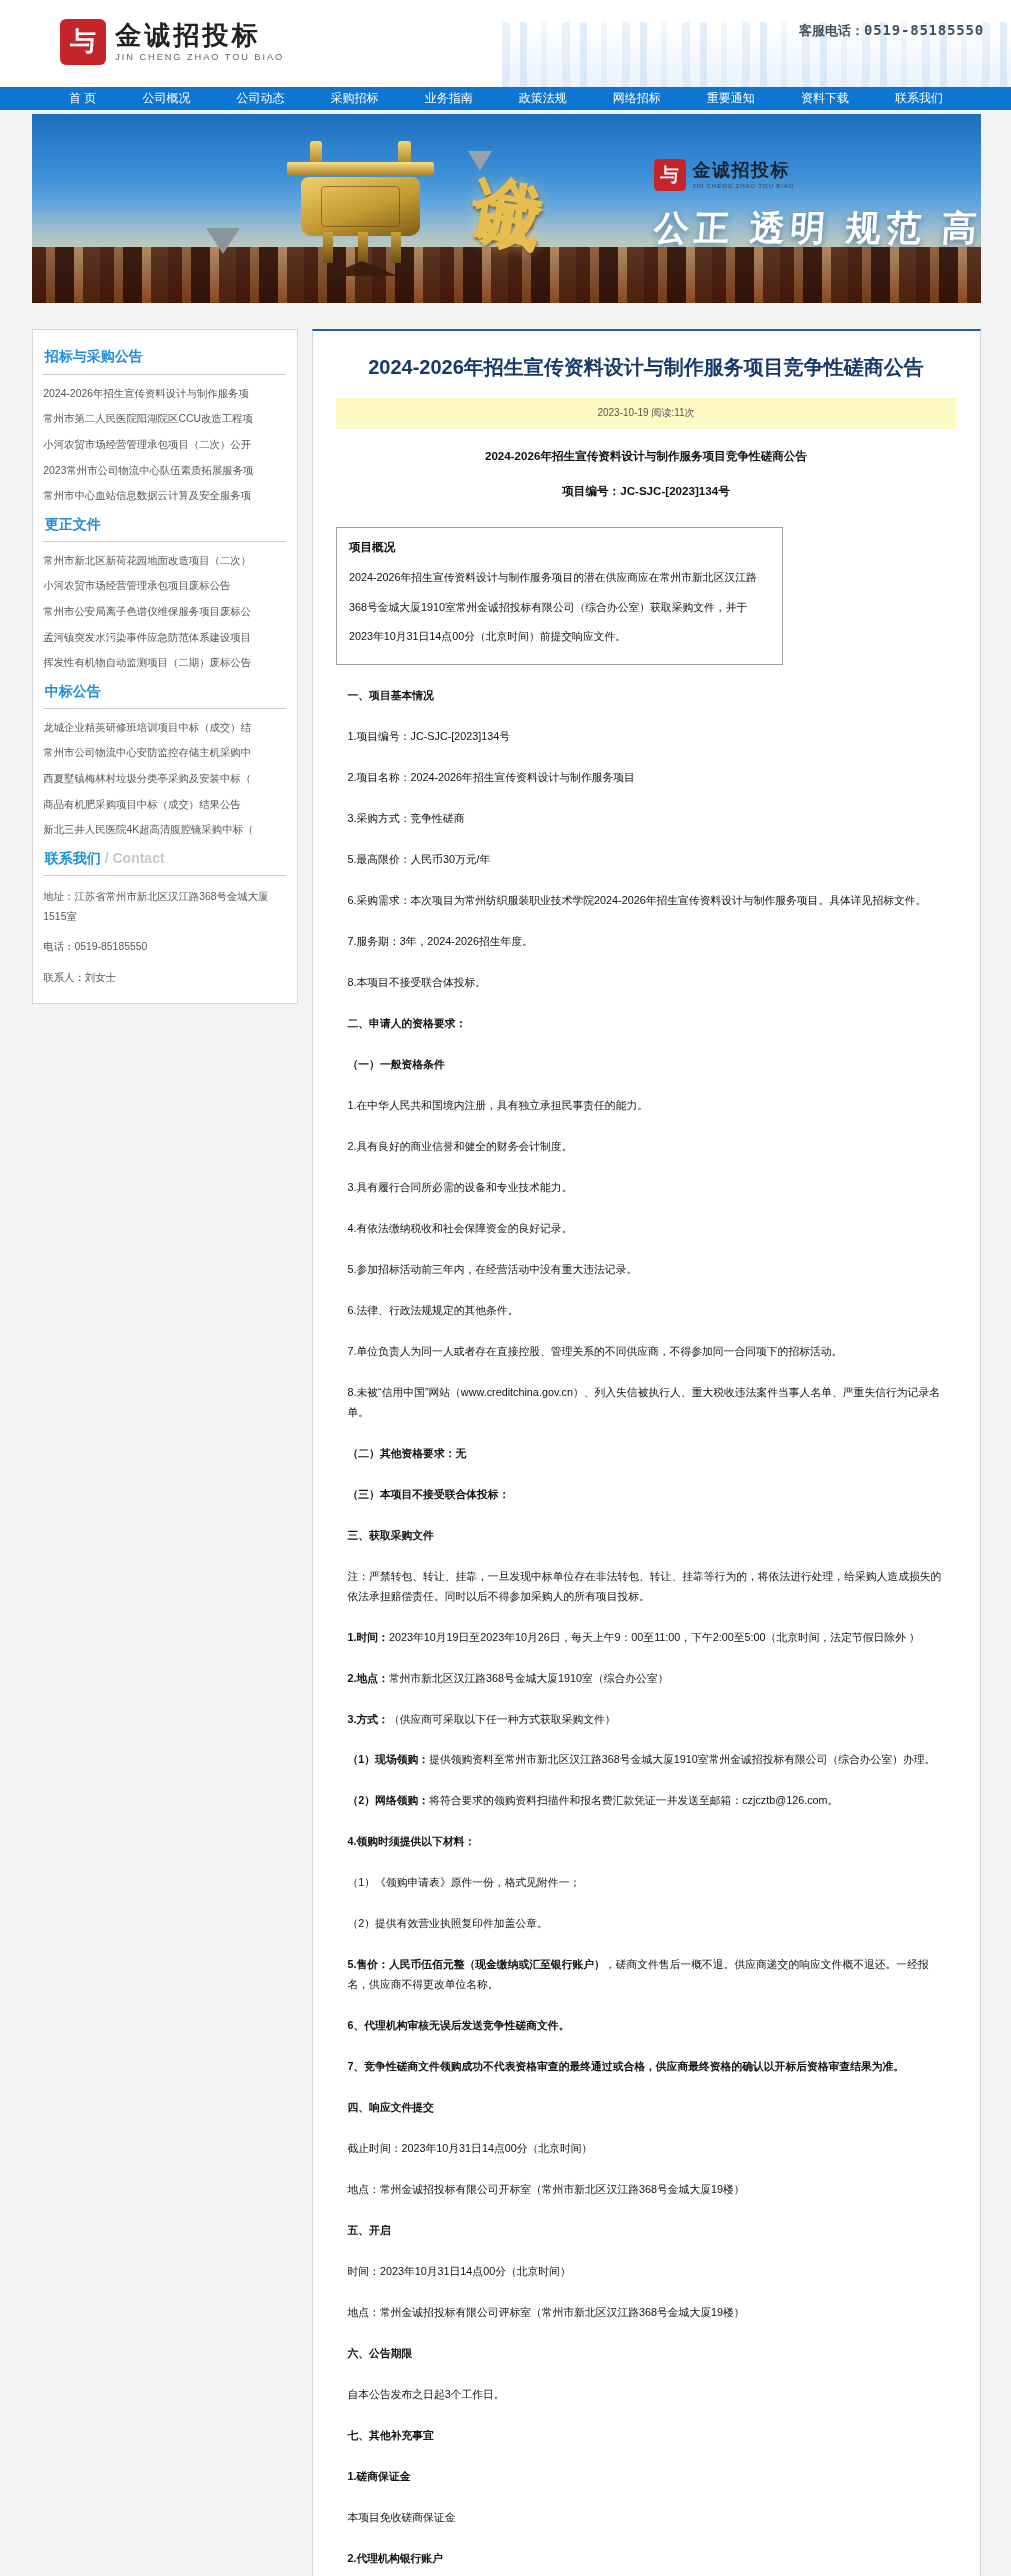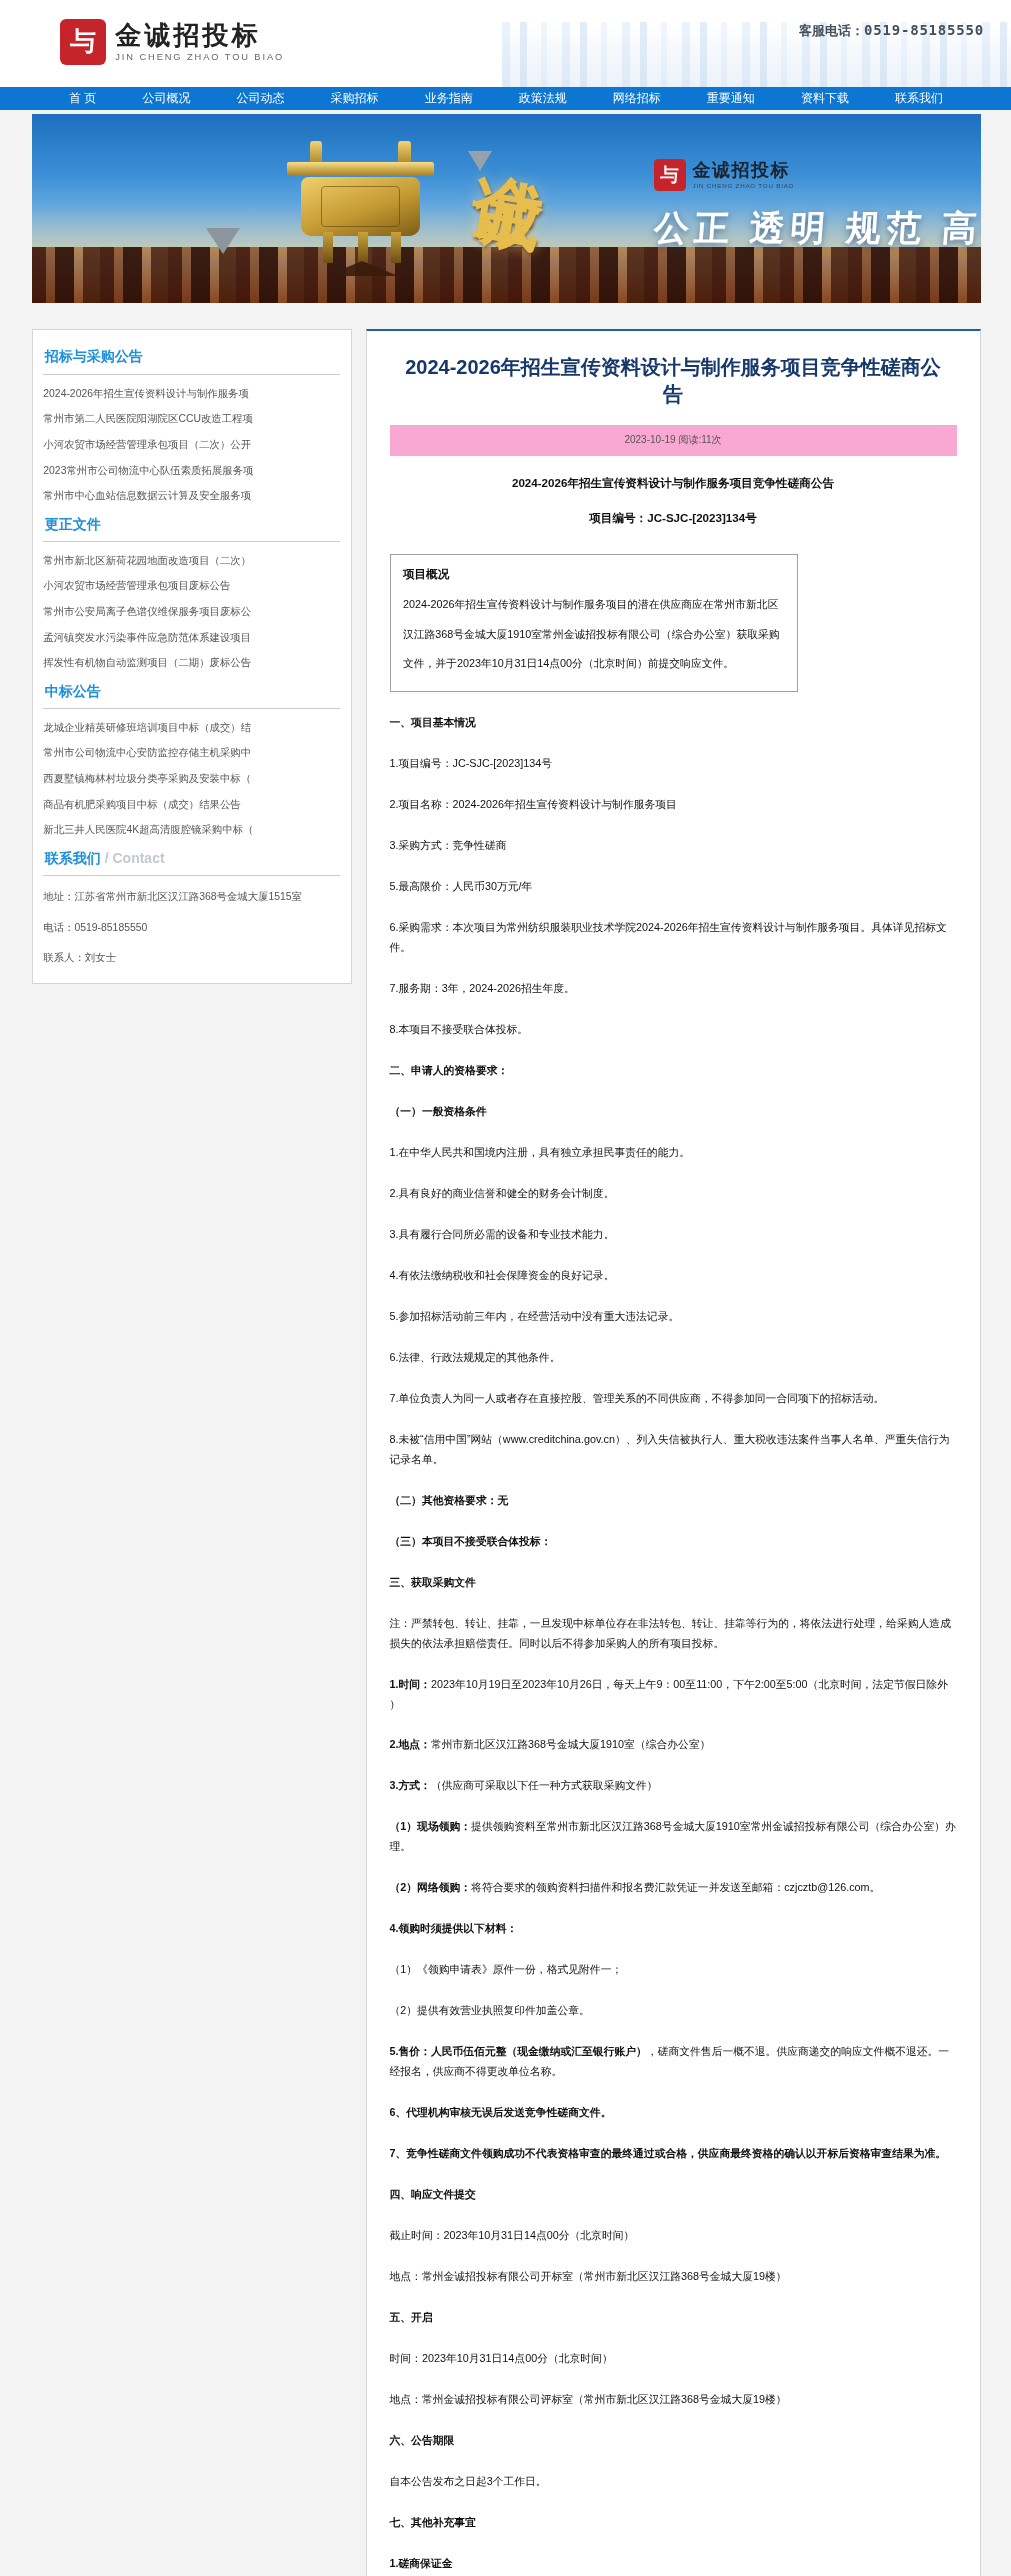--- a/index.html
+++ b/index.html
@@ -51,35 +51,35 @@
     text-shadow:1.5px 2.3px 3.1px rgba(80,40,0,.5), 0 0 14px rgba(255,230,150,.35); }
   .b-brand { position:absolute; left:622px; top:45px; display:flex; align-items:center; gap:7px; }
   .b-logo-sq { width:32px; height:32px; background:#c6242b; border-radius:4.6px; color:#fff; display:flex; align-items:center; justify-content:center; font-size:18.5px; font-weight:bold; }
   .b-brand .cn { font-size:18px; font-weight:bold; color:#1b2430; letter-spacing:1.5px; line-height:1.1; }
   .b-brand .en { font-size:6.2px; color:#3a4450; letter-spacing:0.8px; margin-top:1.5px; }
   .slogan { position:absolute; left:622px; top:91px; font-size:35px; font-weight:bold; color:#fff; letter-spacing:5.4px;
     transform:skewX(-4deg); text-shadow:0 3.1px 6.2px rgba(20,60,110,.6), 0 0.8px 0 #bcd6ee; white-space:nowrap; }
 
   
   .wrap { display:flex; gap:14px; margin-top:26px; padding-bottom:7.7px; align-items:flex-start; }
-  .side { width:320px; background:#fff; border:0.8px solid #d5d5d5; padding:6.2px 10.8px 15.4px; }
+  .side { width:266px; background:#fff; border:0.8px solid #d5d5d5; padding:6.2px 10.8px 15.4px; }
   .side-title { color:#1d8fdd; font-size:14px; font-weight:bold; padding:12.4px 1.5px 7.7px; border-bottom:0.8px solid #ccc; }
   .side-title .en { color:#c3c9ce; }
   .side-list { list-style:none; }
   .side-item { font-size:10.4px; color:#555; padding-top:11.6px; white-space:nowrap; overflow:hidden; cursor:pointer; }
   .c-line { font-size:10.4px; color:#555; margin-top:10.8px; line-height:1.9; }
 
   .main { flex:1; background:#fff; border:0.8px solid #d5d5d5; border-top:2.3px solid #1a5fb0; padding:0 23px 26px; }
   .a-title { text-align:center; font-size:20px; font-weight:bold; color:#16386b; padding:23px 7.7px 17px; }
-  .a-meta { background:#f9a8d4; text-align:center; font-size:10px; color:#555; padding:8.5px 0; }
+  .a-meta { background:#fef9c3; text-align:center; font-size:10px; color:#555; padding:8.5px 0; }
   .a-sub { text-align:center; font-size:11.6px; font-weight:bold; color:#111; margin-top:20px; }
   .ov-box { border:0.8px solid #9aa0a6; width:72%; margin:28px 0 15px; padding:7.7px 12.4px 12.4px; }
   .ov-t { font-weight:bold; font-size:11.6px; color:#111; margin:4.6px 0 7.7px; }
   .ov-p { font-size:10.8px; color:#111; line-height:2.75; }
-  .ln { margin:21px 0; font-size:10.8px; color:#111; line-height:1.85; }
+  .ln { margin:21px 12px; font-size:10.8px; color:#111; line-height:1.85; }
   .ln .lb { font-weight:bold; }
   .ln.h { font-weight:bold; }
 </style>
 </head>
 <body>
 
 <div class="hdr">
   <div class="hdr-sky"></div>
   <div class="logo-row">
     <div class="logo-sq">与</div>

